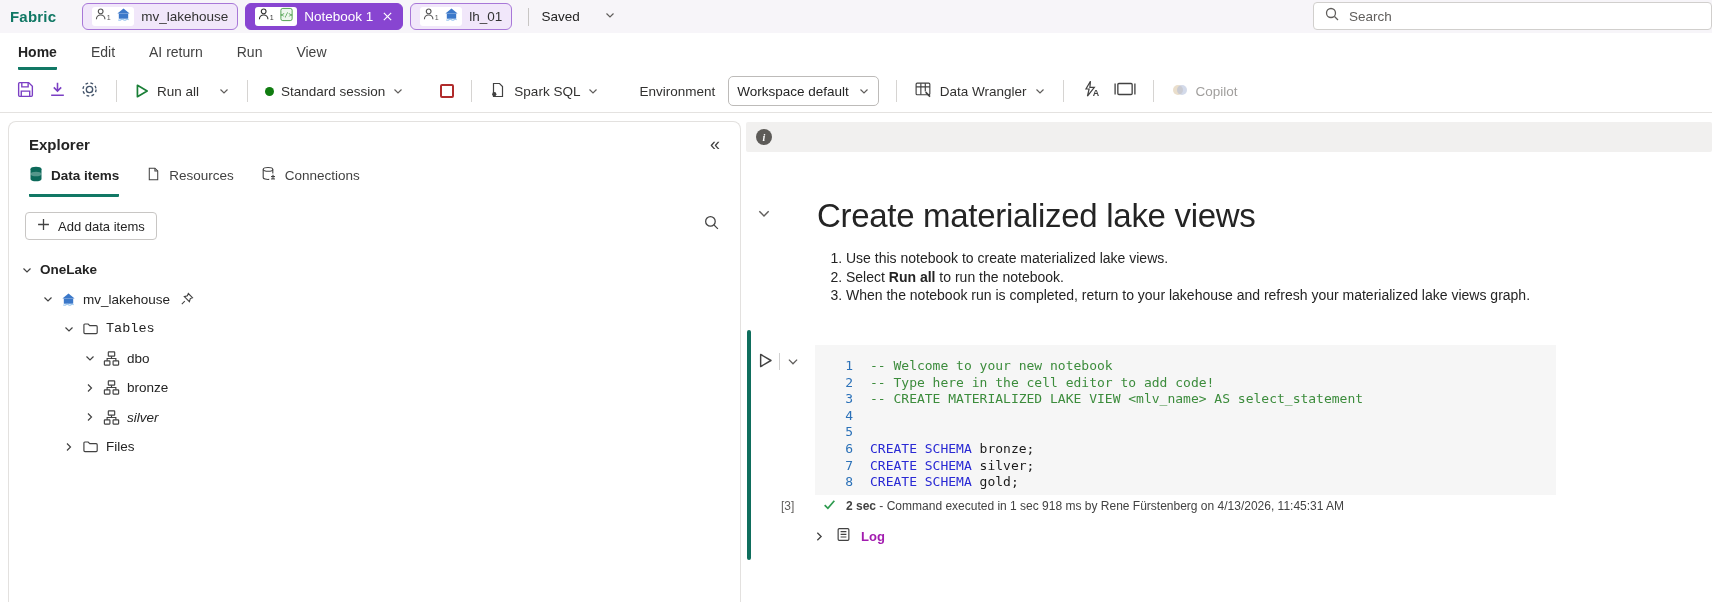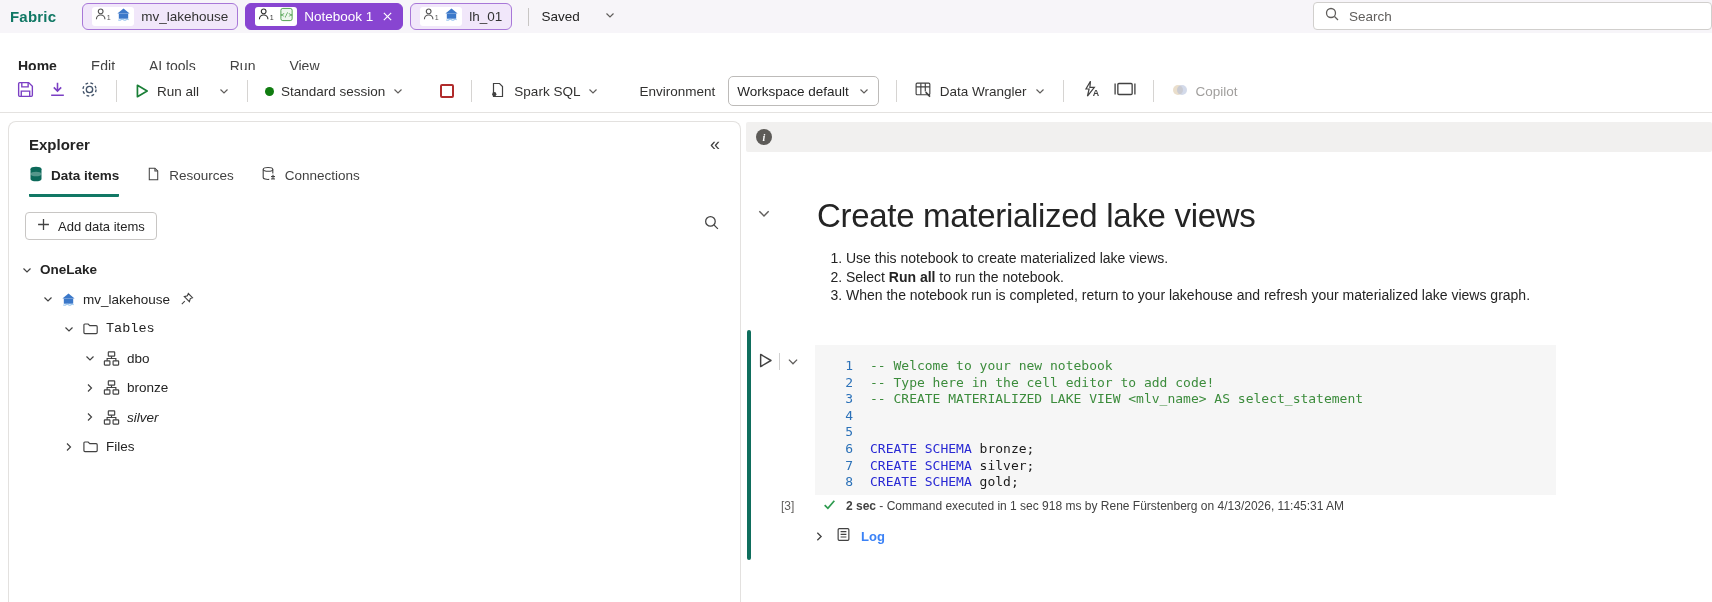--- a/index.html
+++ b/index.html
@@ -16,21 +16,21 @@
   .tab .chip { background:#fff; border-radius:3px; height:19px; display:flex; align-items:center; padding:0 3px; gap:4px; color:#444; }
   .tab .tab-label { font-size:13.5px; color:#333; }
   .tab.active .tab-label { color:#fff; }
   .tab .close { display:flex; margin-left:2px; }
   .tb-divider { width:1px; height:18px; background:#c8c6c4; margin:0 12px 0 16px; }
   .saved { display:flex; align-items:flex-start; gap:24px; font-size:13.5px; color:#242424; }
   .searchbox { position:absolute; left:1313px; top:2px; width:399px; height:28px; background:#fff; border:1px solid #d1cfcd; border-radius:4px; display:flex; align-items:center; padding-left:10px; gap:9px; }
   .searchbox .ph { font-size:13.5px; color:#605e5c; }
 
   
-  .menubar { position:absolute; left:0; top:47px; width:1712px; height:37px; background:#fff; display:flex; align-items:stretch; padding-left:18px; gap:34px; }
+  .menubar { position:absolute; left:0; top:33px; width:1712px; height:37px; background:#fff; display:flex; align-items:stretch; padding-left:18px; gap:34px; }
   .menu-item { display:flex; align-items:center; font-size:14px; color:#424242; border-bottom:3px solid transparent; padding-top:3px; cursor:default; }
   .menu-item.active { font-weight:700; color:#242424; border-bottom-color:#117865; border-radius:1px; }
 
   
   .toolbar { position:absolute; left:0; top:70px; width:1712px; height:43px; background:#fff; border-bottom:1px solid #e4e2e0; display:flex; align-items:center; padding-left:16px; gap:13px; }
   .tbtn { display:flex; align-items:center; gap:7px; font-size:13.5px; color:#323130; cursor:default; }
   .tdiv { width:1px; height:22px; background:#d6d4d2; margin:0 4px; }
   .chev { color:#605e5c; display:flex; }
   .dot { width:9px; height:9px; border-radius:50%; background:#107c10; }
   .stopbox { width:14px; height:14px; border:2px solid #b02b2b; border-radius:2px; }
@@ -75,21 +75,21 @@
   .cline { display:flex; }
   .lnum { width:38px; text-align:right; color:#2b71b8; flex:none; }
   .ltext { margin-left:17px; white-space:pre; color:#1b1b1b; }
   .tok-comment { color:#3c8c3c; }
   .tok-keyword { color:#2929d4; }
   .tok-plain { color:#1b1b1b; }
 
   .exec-count { position:absolute; left:781px; top:499px; font-size:12px; color:#605e5c; }
   .status-row { position:absolute; left:822px; top:497px; display:flex; align-items:center; gap:9px; font-size:12px; color:#424242; }
   .log-row { position:absolute; left:813px; top:527px; display:flex; align-items:center; gap:10px; font-size:13px; }
-  .log-label { font-weight:700; color:#3b82f6; }
+  .log-label { font-weight:700; color:#a21caf; }
   .log-chev { display:flex; color:#424242; }
 </style>
 </head>
 <body>
 
 <div id="canvas">
 
   <div class="topbar">
     <div class="logo">Fabric</div>
     <div class="tabs" id="topbar-tabs">
@@ -157,21 +157,21 @@
             <circle cx="7" cy="7" r="4.5"></circle>
             <path d="M10.5 10.5 L14 14"></path>
           </svg></span>
       <span class="ph">Search</span>
     </div>
   </div>
 
   <div class="menubar" id="menubar">
       <div class="menu-item active">Home</div>
       <div class="menu-item">Edit</div>
-      <div class="menu-item">AI tools</div>
+      <div class="menu-item">AI return</div>
       <div class="menu-item">Run</div>
       <div class="menu-item">View</div>
     </div>
 
   <div class="toolbar">
     <span><svg width="19" height="19" viewBox="0 0 18 18" fill="none" stroke="#7b3fc4" stroke-width="1.3">
           <path d="M2.5 3.5a1 1 0 0 1 1-1h8.5l3.5 3.5v8.5a1 1 0 0 1-1 1h-11a1 1 0 0 1-1-1z"></path>
           <path d="M5.5 2.8v3.7h6V2.8"></path>
           <path d="M5 15.2v-4.7h8v4.7"></path>
         </svg></span>

